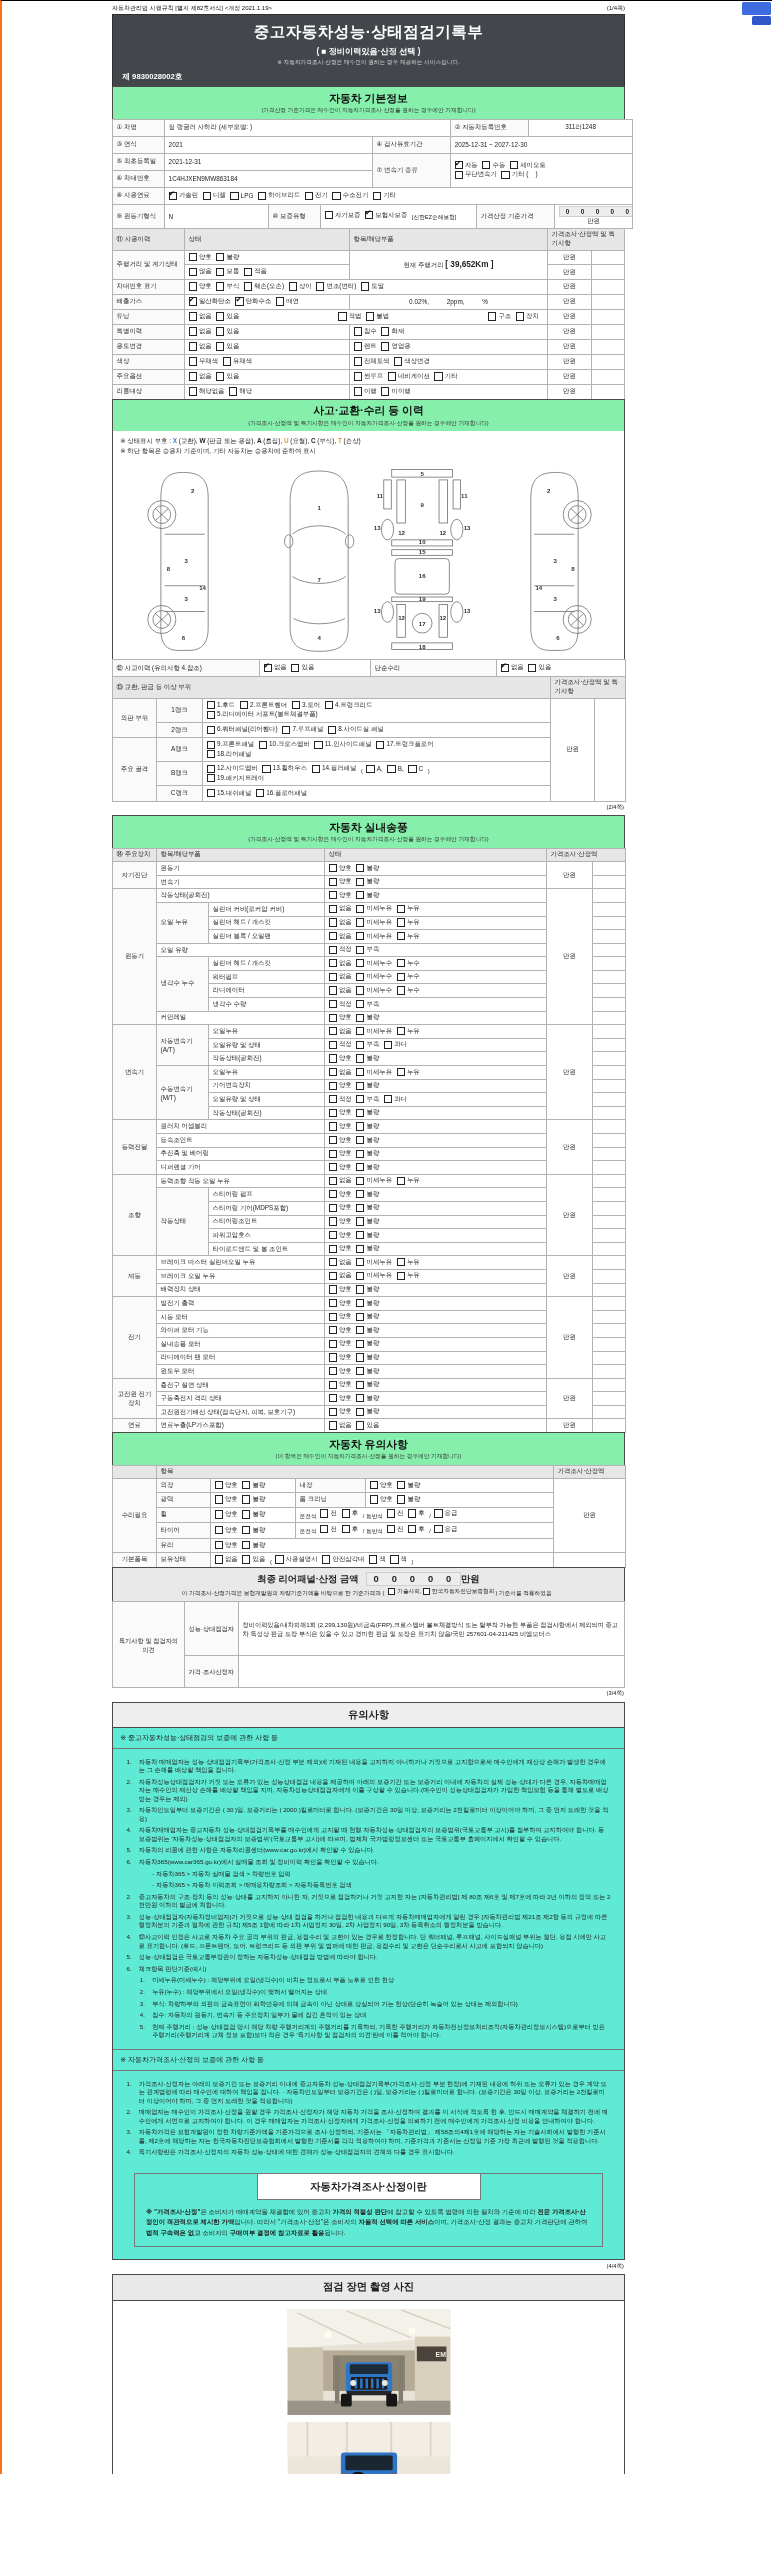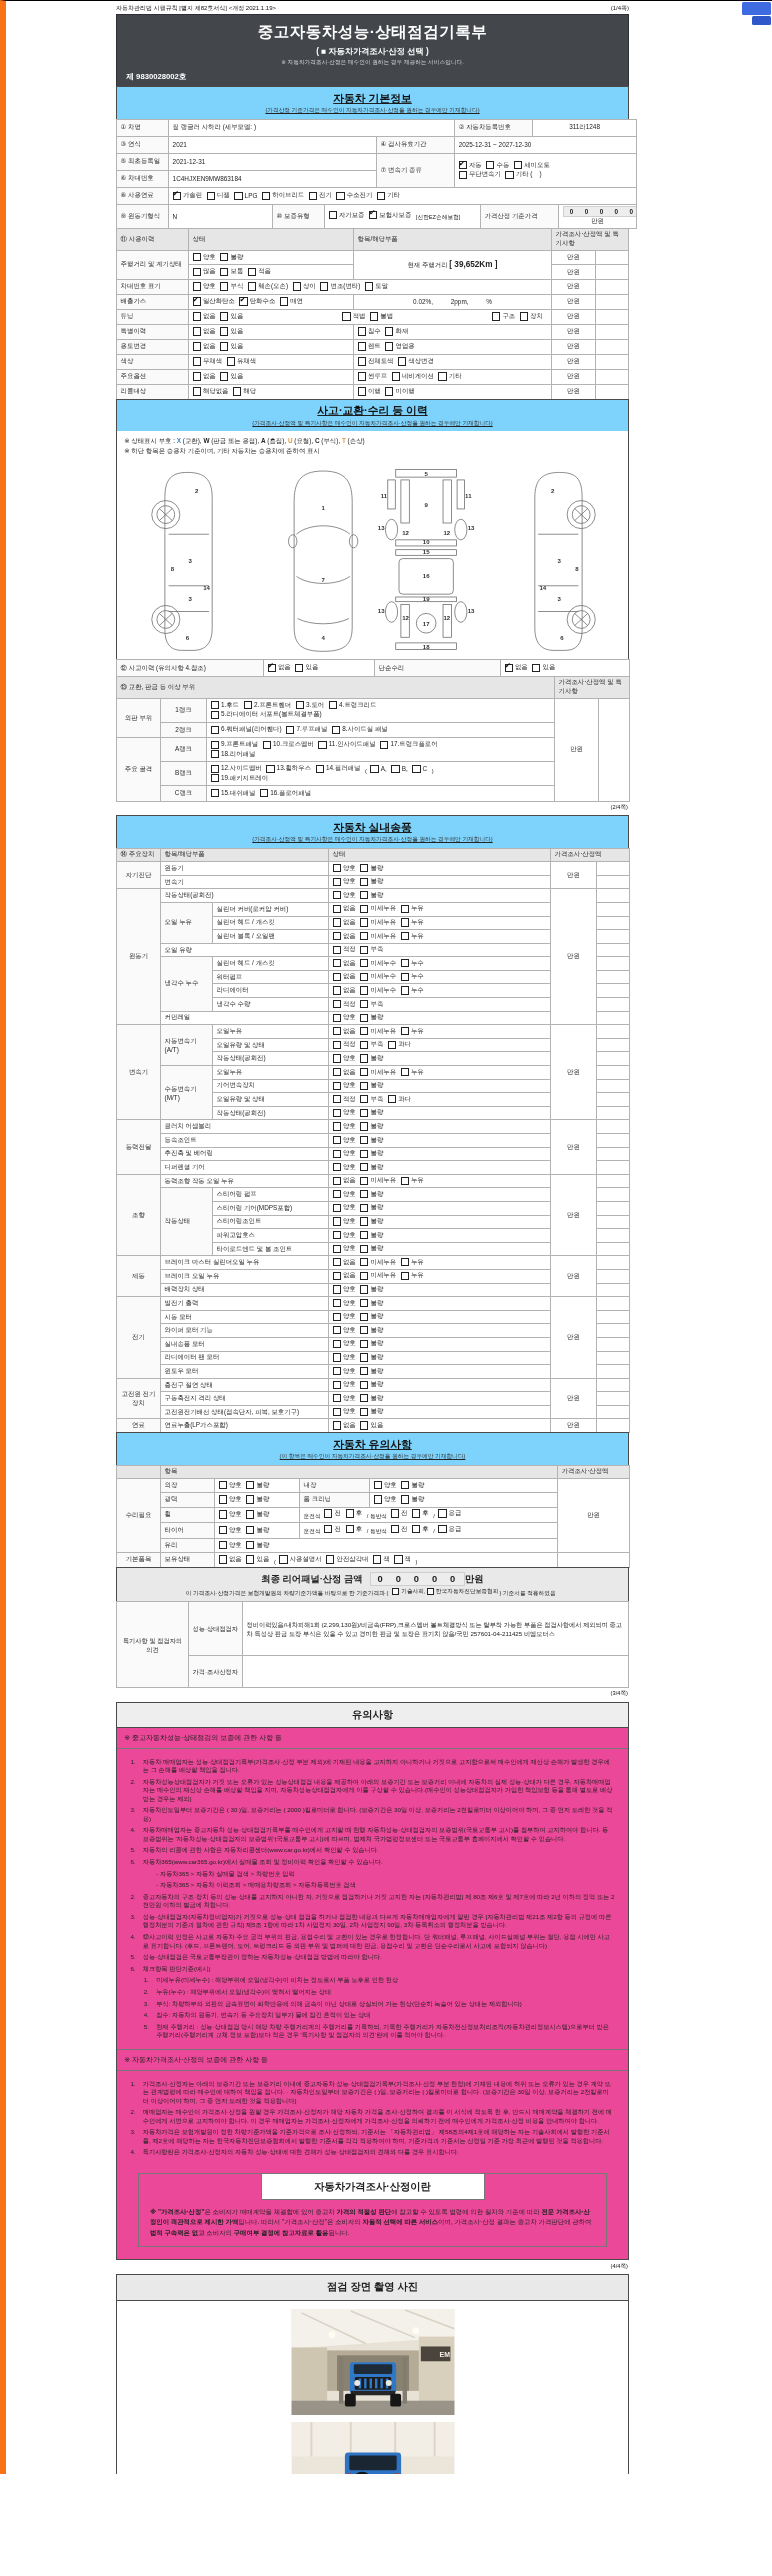--- a/index.html
+++ b/index.html
@@ -1,27 +1,27 @@
 <!DOCTYPE html>
 <html style="font-size:8.2px"><head>
 <meta charset="utf-8">
 <style>
   html,body{margin:0;padding:0;background:#fff;font-family:"Liberation Sans","DejaVu Sans",sans-serif;color:#222;}
-  #canvas{position:relative;width:773px;height:2474px;border-left:6px solid #f97316;border-top:1px solid #000;overflow:hidden;box-sizing:border-box;background:#fff;}
+  #canvas{position:relative;width:773px;height:2474px;border-left:2px solid #f97316;border-top:1px solid #000;overflow:hidden;box-sizing:border-box;background:#fff;}
   .page{width:513px;margin-left:110px;}
   .refline{display:flex;justify-content:space-between;font-size:6px;padding-top:2.6px;color:#111;}
   .marker{text-align:right;font-size:5.7px;padding:2.1px 1px 3.1px;color:#111;}
   
   .dochead{background:#43464b;color:#fff;border:1px solid #2d2f32;padding:7.2px 9.3px 4.1px;margin-top:1px;}
   .dochead .title{text-align:center;font-size:15.5px;font-weight:bold;letter-spacing:0.5px;}
   .dochead .subtitle{text-align:center;font-size:8.2px;font-weight:bold;margin-top:3.1px;}
   .dochead .note{text-align:center;font-size:5.7px;color:#d9dadd;margin-top:2.1px;}
   .dochead .docno{font-size:7.7px;font-weight:bold;margin-top:5.2px;}
   
-  .band{background:#7dd3fc;border:1px solid #4a4a4a;text-align:center;padding:4.6px 0 3.6px;text-decoration:underline;}
+  .band{background:#86efac;border:1px solid #4a4a4a;text-align:center;padding:4.6px 0 3.6px;}
   .band h2{margin:0;font-size:10.8px;font-weight:bold;color:#111;}
   .band .sub{font-size:5.7px;color:#333;margin-top:1.5px;}
   .stack{margin-top:-1px;}
   
   table{border-collapse:collapse;table-layout:fixed;width:513px;background:#fff;}
   td{border:0.5px solid #b3b3b3;font-size:6.4px;padding:1.5px 3.6px;vertical-align:middle;overflow:hidden;}
   .t{border:1px solid #4a4a4a;}
   .lab{background:#fafafa;}
   .thead td{background:#e6e6e6;}
   .center{text-align:center;}
@@ -39,21 +39,21 @@
   
   .legend{border:1px solid #4a4a4a;border-top:none;padding:4.1px 7.2px;font-size:6.4px;line-height:10.8px;background:#fff;}
   .cblue{color:#3b82d4;font-weight:bold;} .corange{color:#df9a30;font-weight:bold;} .cdark{color:#222;font-weight:bold;}
   .b{font-weight:bold;}
   
   .diagwrap{border:1px solid #4a4a4a;border-top:none;padding:3.1px 0;background:#fff;}
   .diagwrap svg{display:block;margin:0 auto;}
   .car path,.car rect,.car circle,.car ellipse,.car line{fill:none;stroke:#666;stroke-width:1.6;}
   .dnum{font-size:13px;fill:#333;font-weight:bold;text-anchor:middle;font-family:"Liberation Sans",sans-serif;}
   
-  .notice{border:1px solid #4a4a4a;background:#ec4899;}
+  .notice{border:1px solid #4a4a4a;background:#5eead4;}
   .ntitle{background:#eee;border-bottom:1px solid #4a4a4a;text-align:center;font-size:10.3px;font-weight:bold;padding:5.2px 0;}
   .nsub{border-bottom:0.8px solid #777;padding:5.2px 7.2px;font-size:7px;}
   .nlist{padding:5.2px 13.4px 6.2px;}
   .nrow{display:flex;margin:3.1px 0;font-size:6.2px;line-height:8.5px;}
   .nrow.subi{padding-left:13.4px;}
   .nno{width:12.4px;min-width:12.4px;}
   .ntxt{flex:1;}
   .declwrap{padding:7.2px 20.6px 12.4px;}
   .declbox{border:1px solid #777;padding:0 11.3px 8.2px;}
   .decltitle{width:222px;margin:-1px auto 7.2px;border:1px solid #777;background:#fff;text-align:center;font-size:10.3px;font-weight:bold;padding:5.2px 0;}
@@ -86,21 +86,21 @@
   </div>
 
   <div class="page">
     <div class="refline">
       <span>자동차관리법 시행규칙 [별지 제82호서식] &lt;개정 2021.1.19&gt;</span>
       <span>(1/4쪽)</span>
     </div>
 
     <div class="dochead">
       <div class="title">중고자동차성능·상태점검기록부</div>
-      <div class="subtitle">( ■ 자동차가격조사·산정 선택 )</div>
+      <div class="subtitle">( ■ 정비이력있음·산정 선택 )</div>
       <div class="note">※ 자동차가격조사·산정은 매수인이 원하는 경우 제공하는 서비스입니다.</div>
       <div class="docno">제 9830028002호</div>
     </div>
 
     <div class="band stack">
       <h2>자동차 기본정보</h2>
       <div class="sub">(가격산정 기준가격은 매수인이 자동차가격조사·산정을 원하는 경우에만 기재합니다)</div>
     </div>
     <table class="t stack">
       <colgroup>

